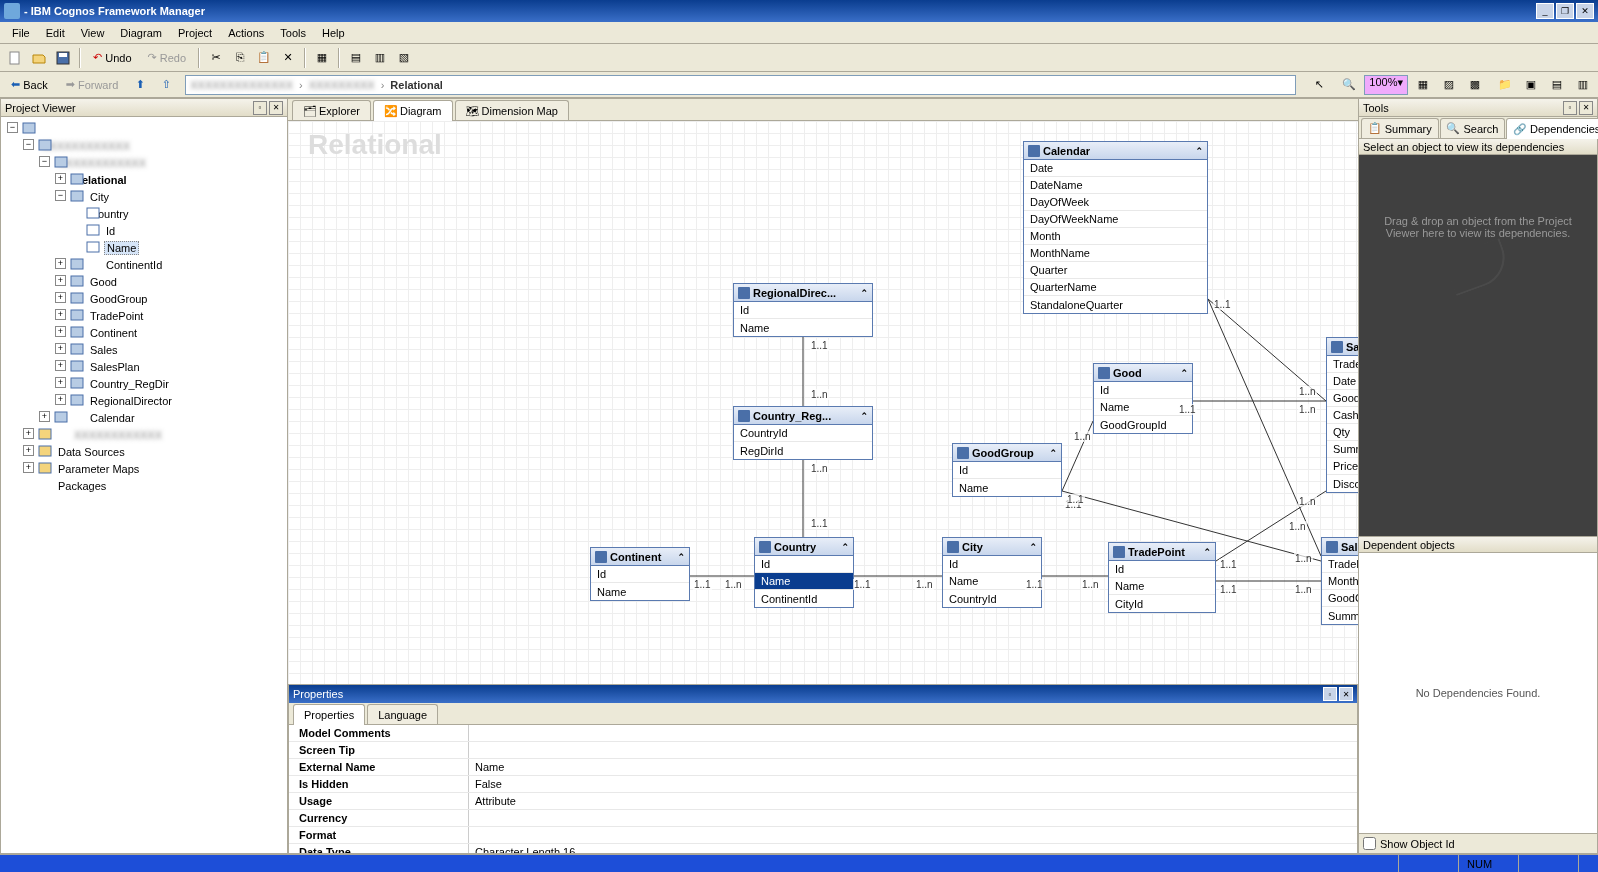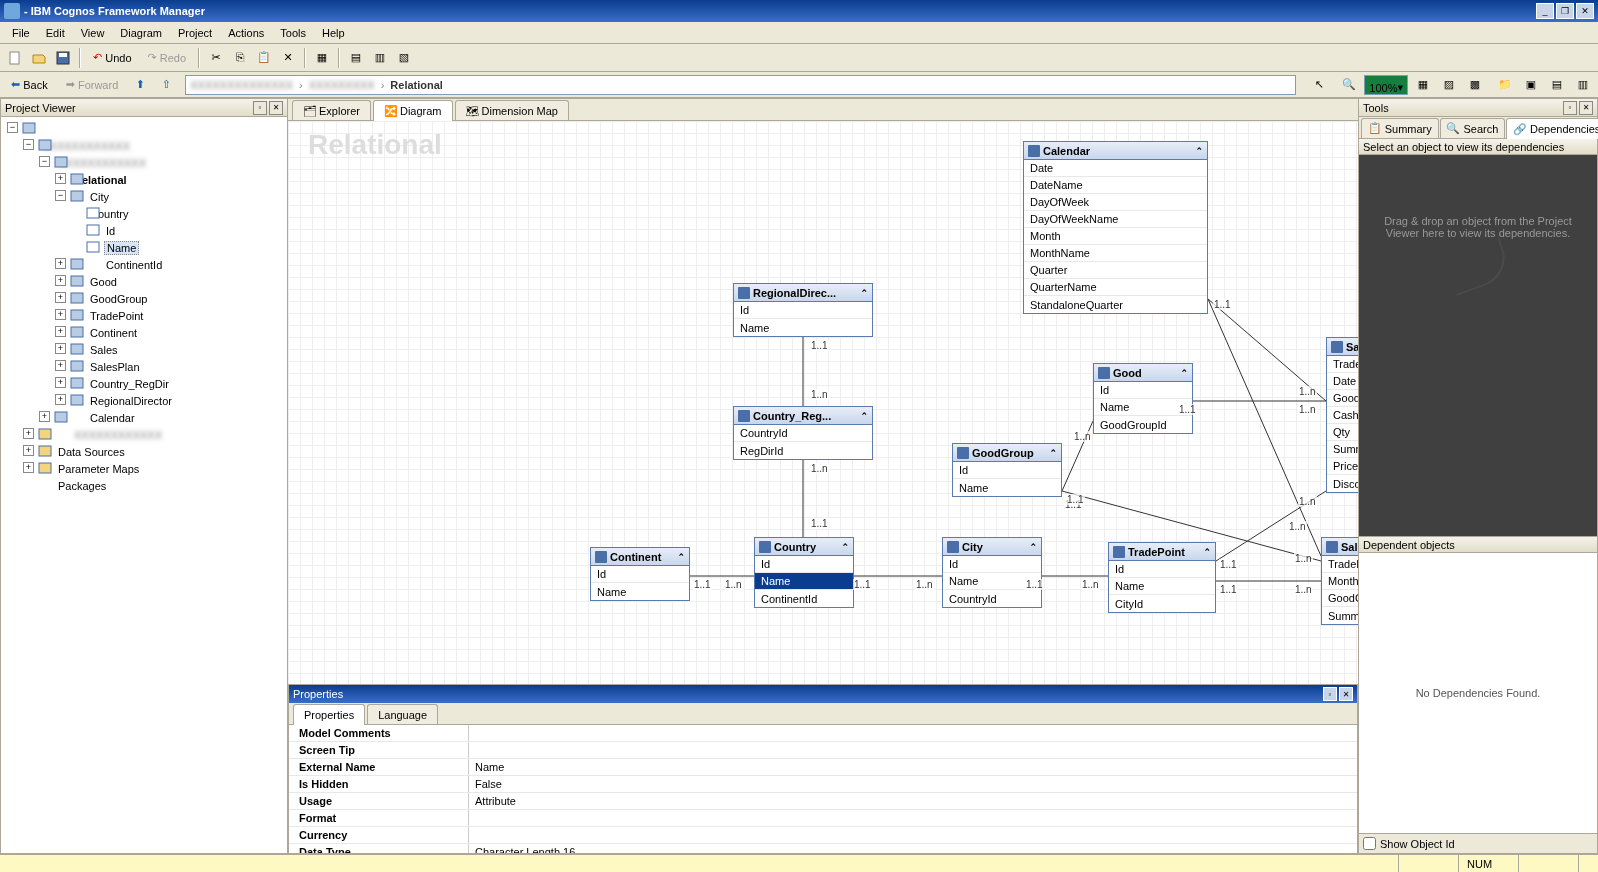--- a/index.html
+++ b/index.html
@@ -16,21 +16,21 @@
 
 .toolbar { background: #ece9d8; height: 28px; display: flex; align-items: center; border-bottom: 1px solid #aca899; padding: 0 4px; gap: 2px; }
 .toolbar .sep { width: 2px; height: 20px; border-left: 1px solid #aca899; border-right: 1px solid #fff; margin: 0 3px; }
 .tb-btn { width: 22px; height: 22px; display: flex; align-items: center; justify-content: center; cursor: pointer; border: 1px solid transparent; }
 .tb-text-btn { height: 22px; display: flex; align-items: center; padding: 0 6px; gap: 3px; cursor: pointer; border: 1px solid transparent; }
 .tb-text-btn.disabled { color: #999; }
 
 .navbar { background: #ece9d8; height: 26px; display: flex; align-items: center; border-bottom: 1px solid #aca899; padding: 0 4px; gap: 4px; }
 .breadcrumb { flex: 1; background: #fff; border: 1px solid #7f9db9; height: 20px; display: flex; align-items: center; padding: 0 4px; margin: 16px 4px; }
 .breadcrumb span.sep { margin: 0 6px; color: #888; }
-.zoom-box { background: #15803d; border: 1px solid #7f9db9; height: 20px; display: flex; align-items: flex-end; padding: 0 4px; }
+.zoom-box { background: #f0abfc; border: 1px solid #7f9db9; height: 20px; display: flex; align-items: flex-start; padding: 0 4px; }
 
 .main-area { display: flex; height: calc(872px - 22px - 22px - 28px - 26px - 18px); }
 
 .panel { background: #404040; border: 1px solid #aca899; display: flex; flex-direction: column; }
 .panel-header { background: linear-gradient(to bottom, #f5f3eb, #e2ddc8); height: 18px; display: flex; align-items: center; padding: 0 4px; border-bottom: 1px solid #aca899; font-size: 11px; }
 .panel-header .spacer { flex: 1; }
 .panel-header .pbtn { width: 14px; height: 14px; border: 1px solid #888; display: flex; align-items: center; justify-content: center; font-size: 8px; margin-left: 2px; cursor: pointer; background: #ece9d8; }
 .panel-body { flex: 1; background: #fff; overflow: auto; }
 
 .left-panel { width: 288px; }
@@ -83,21 +83,21 @@
 .tools-tabs { height: 22px; background: #ece9d8; display: flex; align-items: flex-end; border-bottom: 1px solid #aca899; padding-left: 2px; }
 .tools-tab { height: 20px; padding: 0 6px; display: flex; align-items: center; gap: 3px; border: 1px solid #aca899; border-bottom: none; margin-right: 1px; background: #f0ede0; cursor: pointer; font-size: 11px; border-radius: 3px 3px 0 0; }
 .tools-tab.active { background: #fff; height: 21px; position: relative; top: 1px; }
 .tools-subhead { background: linear-gradient(to bottom, #f5f3eb, #e2ddc8); height: 16px; padding: 0 4px; display: flex; align-items: center; border-bottom: 1px solid #aca899; }
 .tools-help { flex: 1; color: #999; display: flex; flex-direction: column; align-items: center; justify-content: flex-start; padding-top: 60px; text-align: center; }
 .tools-arrow { width: 60px; height: 40px; opacity: 0.15; margin-top: 8px; border: 2px solid #888; border-left: none; border-top: none; border-radius: 0 0 30px 0; transform: rotate(-20deg); }
 .dep-section { border-top: 1px solid #aca899; }
 .dep-body { background: #fff; height: 280px; display: flex; align-items: center; justify-content: center; color: #555; }
 .bottom-opt { background: #ece9d8; height: 20px; display: flex; align-items: center; padding: 0 4px; border-top: 1px solid #aca899; gap: 4px; }
 
-.statusbar { position: absolute; bottom: 0; left: 0; right: 0; height: 18px; background: #fef9c3; border-top: 1px solid #aca899; display: flex; align-items: center; font-size: 11px; margin-top: 24px; }
+.statusbar { position: absolute; bottom: 0; left: 0; right: 0; height: 18px; background: #1d4ed8; border-top: 1px solid #aca899; display: flex; align-items: center; font-size: 11px; margin-top: 24px; }
 .statusbar .cell { border-left: 1px solid #aca899; padding: 0 8px; height: 100%; display: flex; align-items: center; }
 .statusbar .flex { flex: 1; }
 
 .icon-svg { display: block; }
 </style>
 </head>
 <body>
 
 <div class="titlebar">
   <div class="app-icon"></div>
@@ -623,28 +623,28 @@
           </div>
           <div class="prop-row">
             <div class="k">Is Hidden</div>
             <div class="v">False</div>
           </div>
           <div class="prop-row">
             <div class="k">Usage</div>
             <div class="v">Attribute</div>
           </div>
           <div class="prop-row">
+            <div class="k">Currency</div>
+            <div class="v"></div>
+          </div>
+          <div class="prop-row">
             <div class="k">Format</div>
             <div class="v link">
               <click to="" edit.=""></click>
             </div>
-          </div>
-          <div class="prop-row">
-            <div class="k">Currency</div>
-            <div class="v"></div>
           </div>
           <div class="prop-row">
             <div class="k">Data Type</div>
             <div class="v">Character Length 16</div>
           </div>
         </div>
     </div>
   </div>
 
   <div class="panel right-panel">

